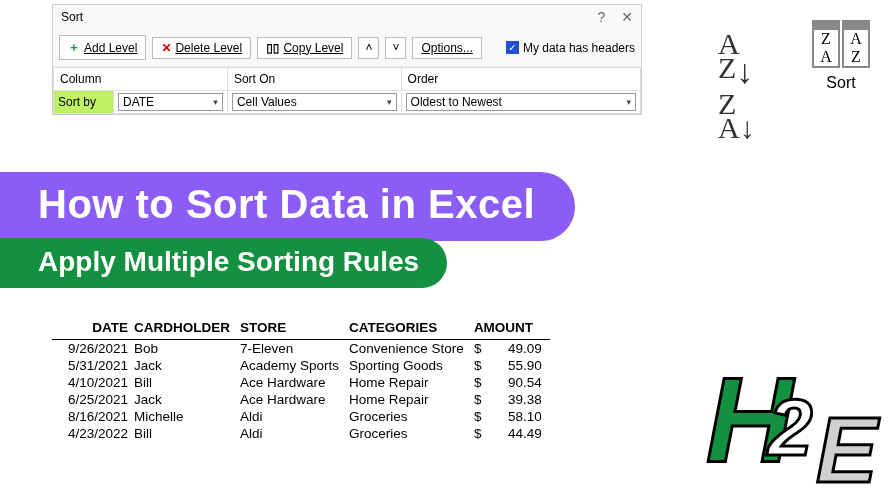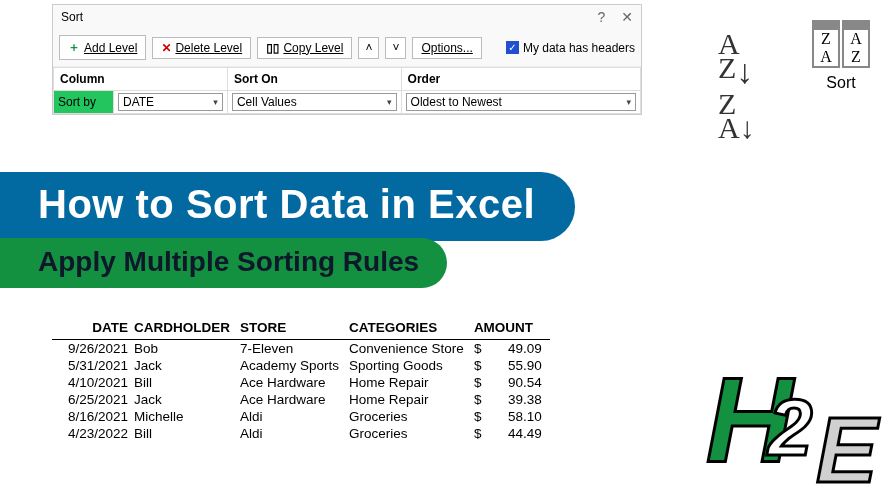--- a/index.html
+++ b/index.html
@@ -12,39 +12,39 @@
   .title-actions .icon { font-size: 14px; color: #666; }
 
   .toolbar { display: flex; align-items: center; gap: 6px; padding: 6px; border-bottom: 1px solid #eee; }
   .btn { border: 1px solid #bbb; background: #fff; padding: 3px 8px; font-size: 12px; display: inline-flex; align-items: center; gap: 4px; cursor: pointer; }
   .btn .ico { font-weight: bold; }
   .btn-arrow { padding: 3px 6px; }
   .chk-wrap { display: flex; align-items: center; gap: 4px; margin-left: auto; font-size: 12px; }
   .chk { width: 13px; height: 13px; background: #2050d0; color: #fff; display: inline-flex; align-items: center; justify-content: center; font-size: 10px; }
 
   .sort-grid { width: 100%; border-collapse: collapse; }
-  .sort-grid th { text-align: left; font-weight: bold; padding: 4px 6px; border: 1px solid #ddd; background: #fff; font-size: 12px; }
+  .sort-grid th { text-align: left; font-weight: normal; padding: 4px 6px; border: 1px solid #ddd; background: #fff; font-size: 12px; }
   .sort-grid td { padding: 2px 4px; border: 1px solid #ddd; background: #fff; }
-  .sort-grid td.lbl { background: #22c55e; width: 60px; }
+  .sort-grid td.lbl { background: #bef264; width: 60px; }
   .combo { display: flex; align-items: center; justify-content: space-between; border: 1px solid #999; padding: 1px 4px; background: #fff; font-size: 12px; min-height: 18px; }
   .combo .caret { font-size: 9px; color: #444; }
 
   .ribbon-icons { position: absolute; right: 0; top: 6px; width: 210px; height: 140px; }
   .az-asc { position: absolute; left: 38px; top: 26px; font-size: 30px; font-family: "Times New Roman", serif; color: #333; line-height: 0.8; }
   .az-asc .arrow { font-size: 34px; vertical-align: middle; }
   .za-desc { position: absolute; left: 38px; top: 86px; font-size: 30px; font-family: "Times New Roman", serif; color: #333; line-height: 0.8; }
   .sort-box { position: absolute; right: 20px; top: 14px; text-align: center; }
   .sort-box .box { display: flex; gap: 2px; }
   .sort-box .col { width: 28px; height: 48px; border: 2px solid #888; display: flex; flex-direction: column; font-family: "Times New Roman", serif; }
   .sort-box .col span { flex: 1; display: flex; align-items: center; justify-content: center; font-size: 16px; }
   .sort-box .hdr { height: 10px; background: #888; }
   .sort-box .lbl2 { margin-top: 6px; font-size: 16px; }
 
-  .banner1 { position: absolute; left: 0; top: 172px; background: #0369a1; color: #fff; font-weight: 800; font-size: 40px; padding: 10px 40px 14px 38px; border-radius: 0 34px 34px 0; letter-spacing: 0.5px; }
-  .banner2 { position: absolute; left: 0; top: 238px; background: #139040; color: #0f172a; font-weight: 700; font-size: 28px; padding: 8px 28px 10px 38px; border-radius: 0 26px 26px 0; }
+  .banner1 { position: absolute; left: 0; top: 172px; background: #8b5cf6; color: #fff; font-weight: 800; font-size: 40px; padding: 10px 40px 14px 38px; border-radius: 0 34px 34px 0; letter-spacing: 0.5px; }
+  .banner2 { position: absolute; left: 0; top: 238px; background: #139040; color: #ffffff; font-weight: 700; font-size: 28px; padding: 8px 28px 10px 38px; border-radius: 0 26px 26px 0; }
 
   .data-table { position: absolute; left: 52px; top: 318px; border-collapse: collapse; font-size: 13.5px; }
   .data-table th { text-align: left; padding: 2px 8px 4px 2px; border-bottom: 1.5px solid #000; font-weight: 700; }
   .data-table td { padding: 1px 8px 1px 2px; font-size: 13.5px; white-space: nowrap; margin-top: 12px; }
   .data-table th:nth-child(1), .data-table td:nth-child(1) { text-align: right; width: 80px; padding-right: 4px; }
   .data-table th:nth-child(3) { }
   .data-table th:nth-child(5), .data-table td:nth-child(5) { text-align: left; width: 78px; }
   .amt { display: flex; justify-content: space-between; }
 
   .logo { position: absolute; right: 14px; bottom: 10px; width: 170px; height: 130px; }

